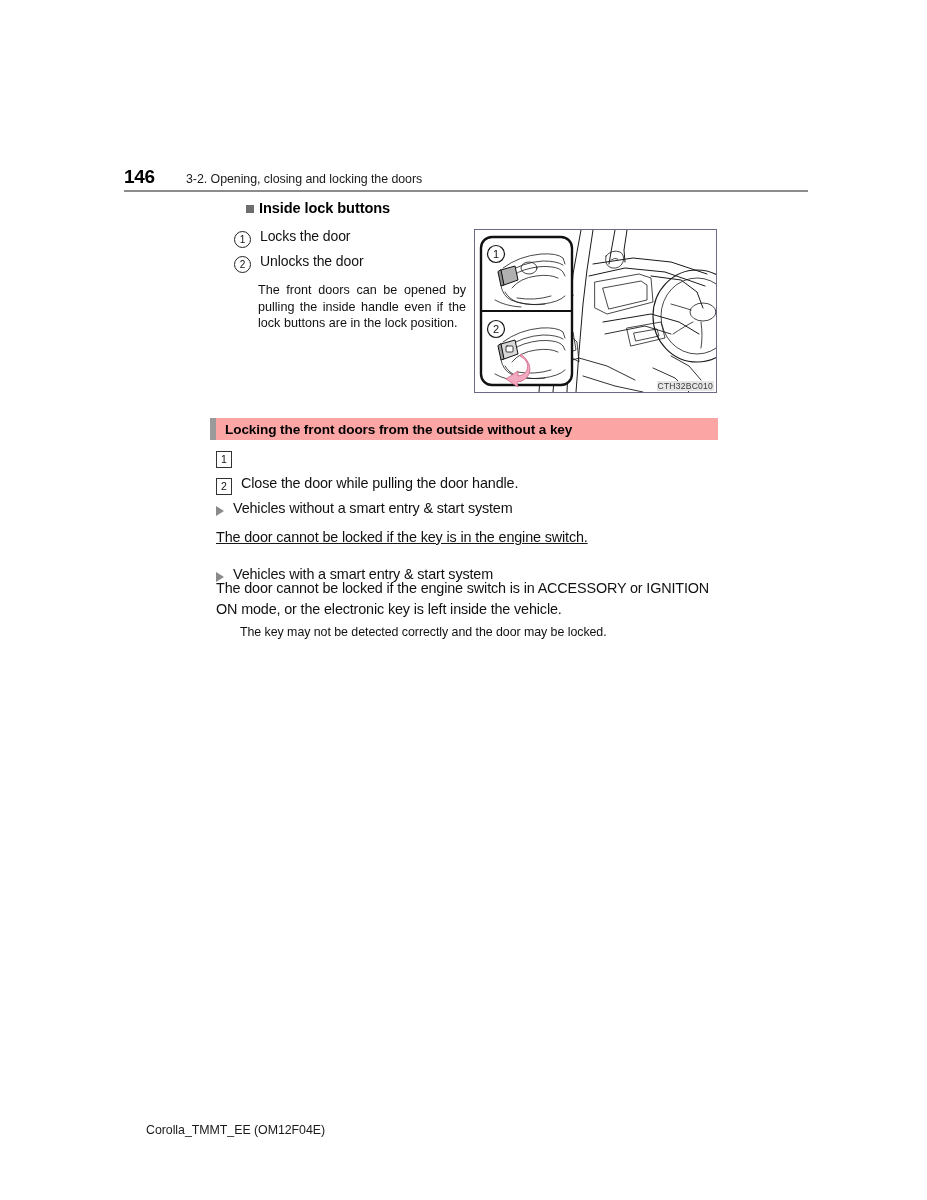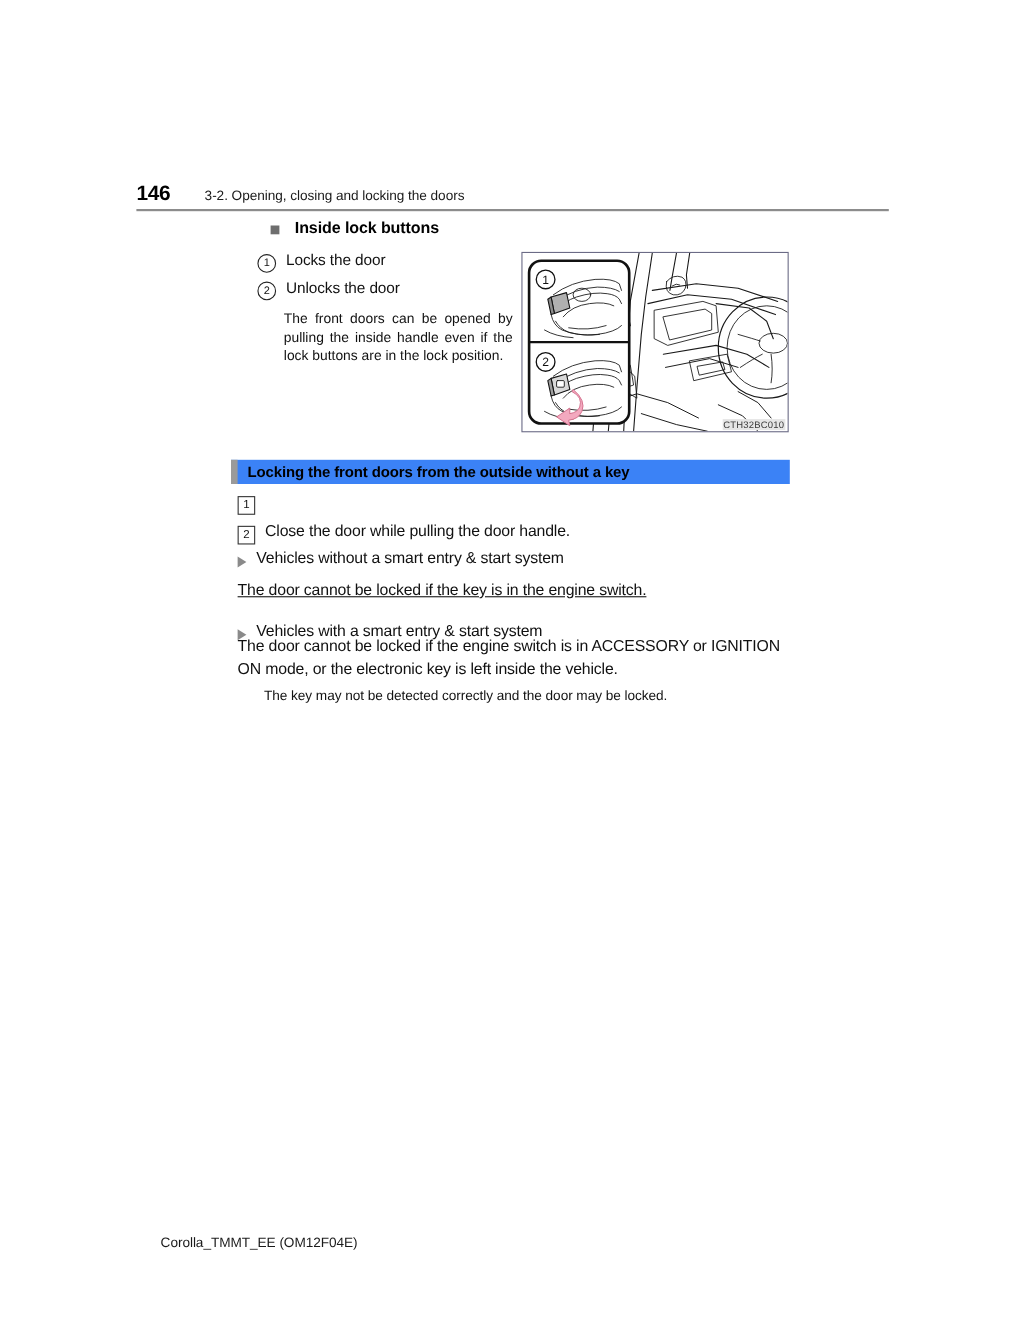--- a/index.html
+++ b/index.html
@@ -47,21 +47,21 @@
     background: #8c8c8c;
   }
 
   
   .subsection-title {
     position: absolute;
     left: 222px;
     top: 200px;
     display: flex;
     align-items: center;
-    gap: 14px;
+    gap: 5px;
     padding-left: 24px;
   }
   .sq-bullet {
     width: 8px;
     height: 8px;
     background: #6e6e6e;
     display: inline-block;
     margin-top: 1px;
   }
   .subsection-title-text {
@@ -135,21 +135,21 @@
     padding: 0 1px;
   }
 
   
   .section-bar {
     position: absolute;
     left: 210px;
     top: 418px;
     width: 508px;
     height: 22px;
-    background: #3b82f6;
+    background: #fca5a5;
     display: flex;
     align-items: center;
     box-sizing: border-box;
   }
   .section-bar-accent {
     width: 6px;
     height: 22px;
     background: #9a9a9a;
     flex: 0 0 auto;
   }

